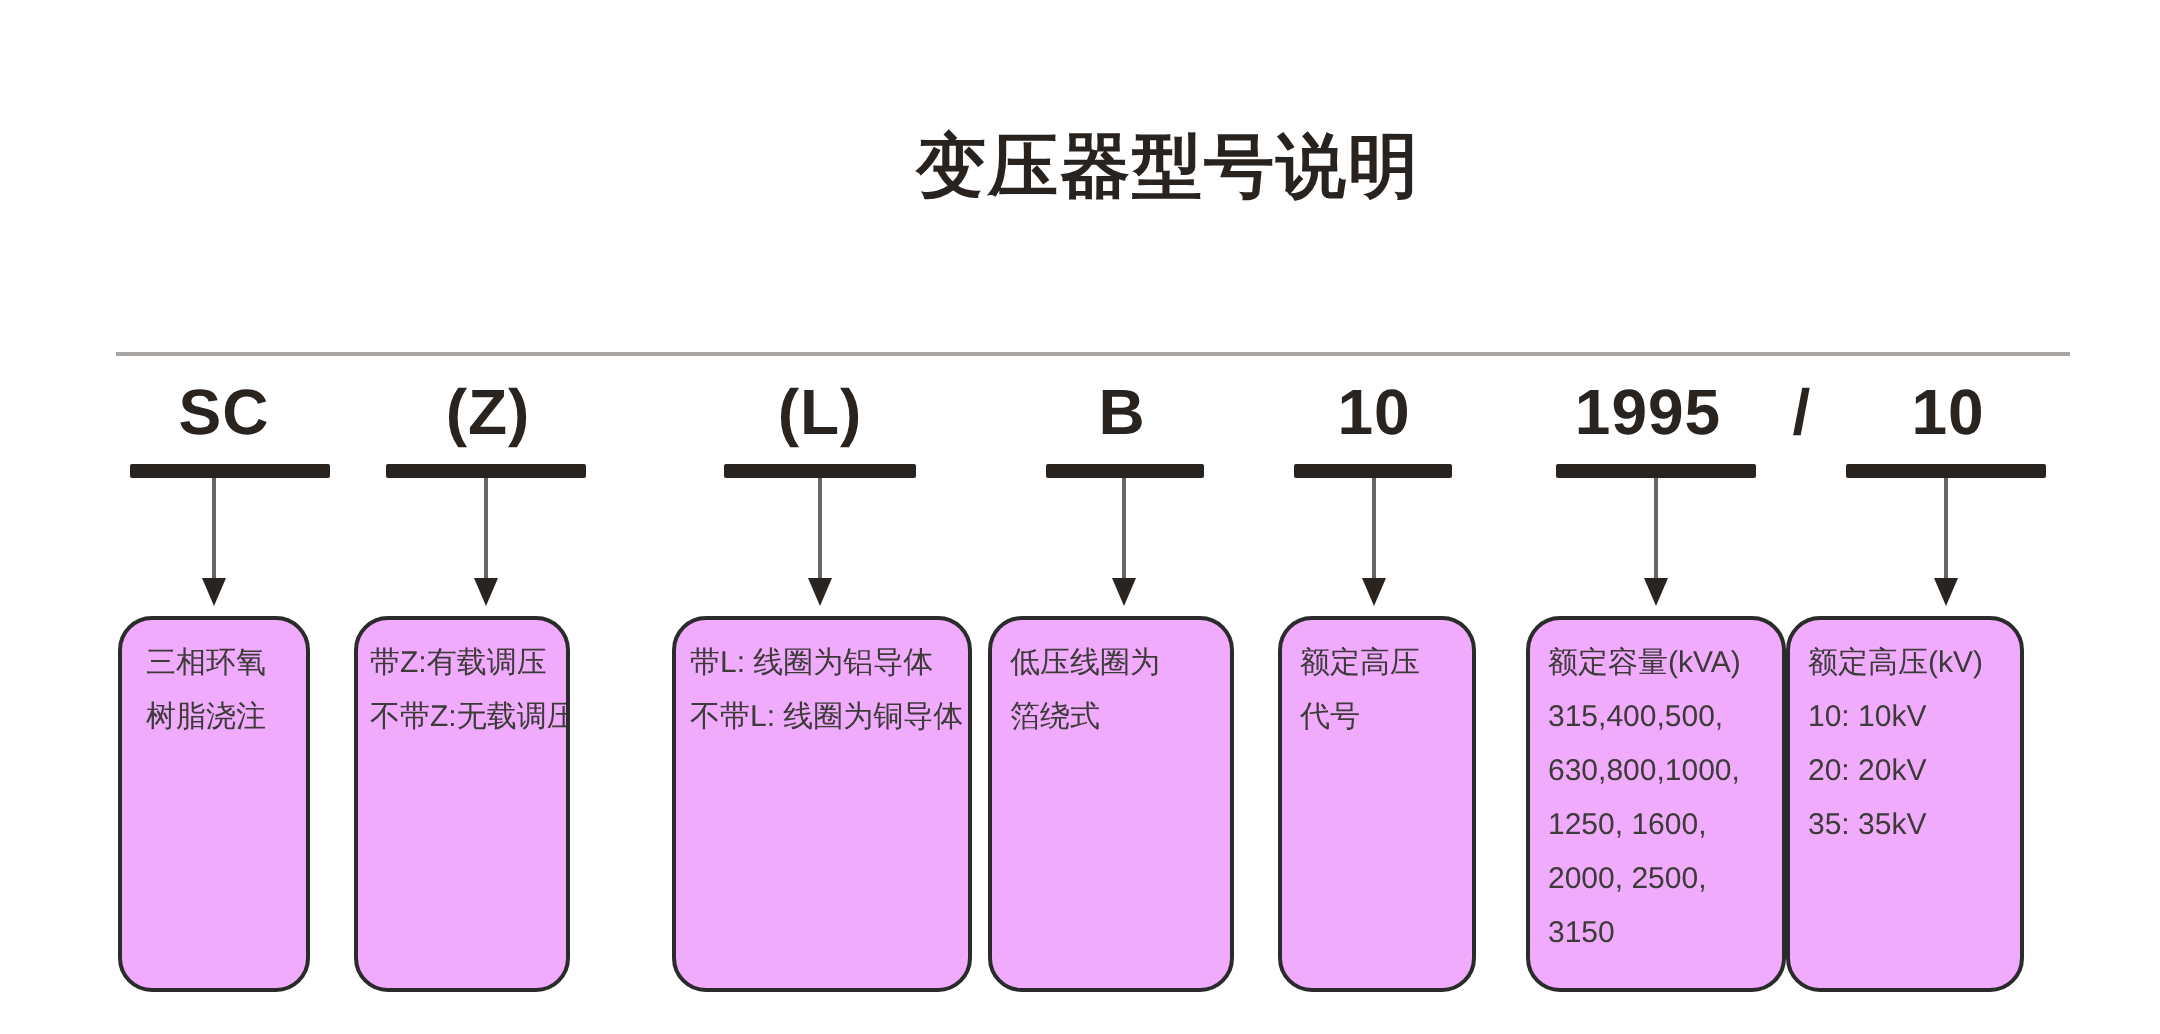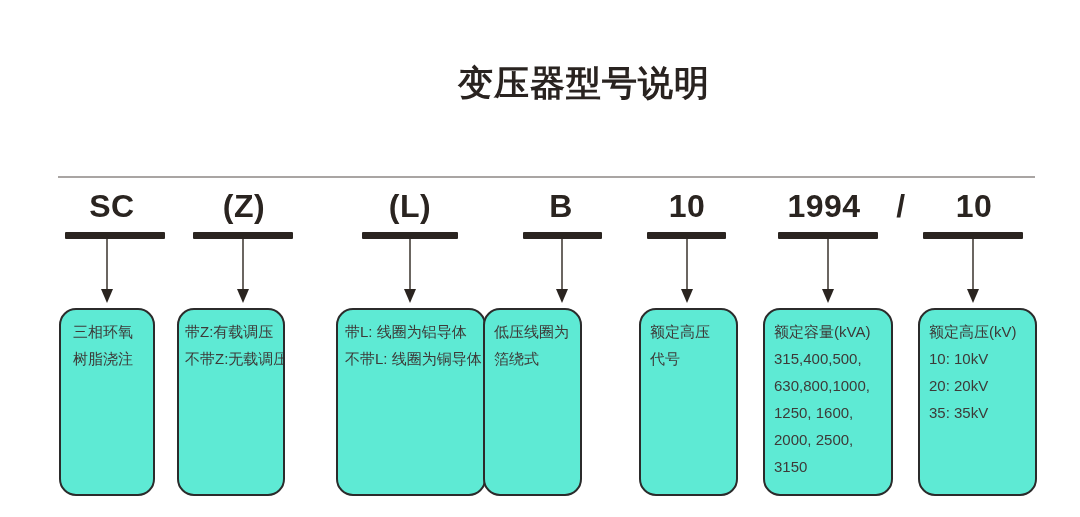--- a/index.html
+++ b/index.html
@@ -25,21 +25,21 @@
   .stem{
     position:absolute;top:239px;height:51px;width:2px;background:#6b6661;transform:translateX(-50%);
   }
   .head{
     position:absolute;top:289px;width:0;height:0;transform:translateX(-50%);
     border-left:6px solid transparent;border-right:6px solid transparent;
     border-top:14px solid #2a2420;
   }
   .box{
     position:absolute;top:308px;height:188px;box-sizing:border-box;
-    background:#5eead4;border:2.5px solid #2b2b2b;border-radius:17px;
+    background:#f0abfc;border:2.5px solid #2b2b2b;border-radius:17px;
   }
   .box-text{
     padding:8px 3px 0 9px;font-size:15px;line-height:27px;color:#3d3a38;
     white-space:pre;overflow:hidden;
   }
   .pl12{padding-left:12px}
   .pl6{padding-left:6px}
   .pl7{padding-left:7px}
 </style>
 </head>
@@ -72,51 +72,51 @@
 <div class="head" style="left:410px"></div>
 <div class="box" style="left:336px;width:150px">
   <div class="box-text pl7">带L: 线圈为铝导体
 不带L: 线圈为铜导体</div>
 </div>
 
 <div class="code" style="left:561px">B</div>
 <div class="bar" style="left:523px;width:79px"></div>
 <div class="stem" style="left:562px"></div>
 <div class="head" style="left:562px"></div>
-<div class="box" style="left:483px;width:99px">
+<div class="box" style="left:494px;width:123px">
   <div class="box-text">低压线圈为
 箔绕式</div>
 </div>
 
 <div class="code" style="left:687px">10</div>
 <div class="bar" style="left:647px;width:79px"></div>
 <div class="stem" style="left:687px"></div>
 <div class="head" style="left:687px"></div>
 <div class="box" style="left:639px;width:99px">
   <div class="box-text">额定高压
 代号</div>
 </div>
 
-<div class="code" style="left:824px">1994</div>
+<div class="code" style="left:824px">1995</div>
 <div class="bar" style="left:778px;width:100px"></div>
 <div class="stem" style="left:828px"></div>
 <div class="head" style="left:828px"></div>
 <div class="box" style="left:763px;width:130px">
   <div class="box-text">额定容量(kVA)
 315,400,500,
 630,800,1000,
 1250, 1600,
 2000, 2500,
 3150</div>
 </div>
 
 <div class="code" style="left:901px">/</div>
 
 <div class="code" style="left:974px">10</div>
 <div class="bar" style="left:923px;width:100px"></div>
 <div class="stem" style="left:973px"></div>
 <div class="head" style="left:973px"></div>
-<div class="box" style="left:918px;width:119px">
+<div class="box" style="left:893px;width:119px">
   <div class="box-text">额定高压(kV)
 10: 10kV
 20: 20kV
 35: 35kV</div>
 </div>
 
 </body></html>

